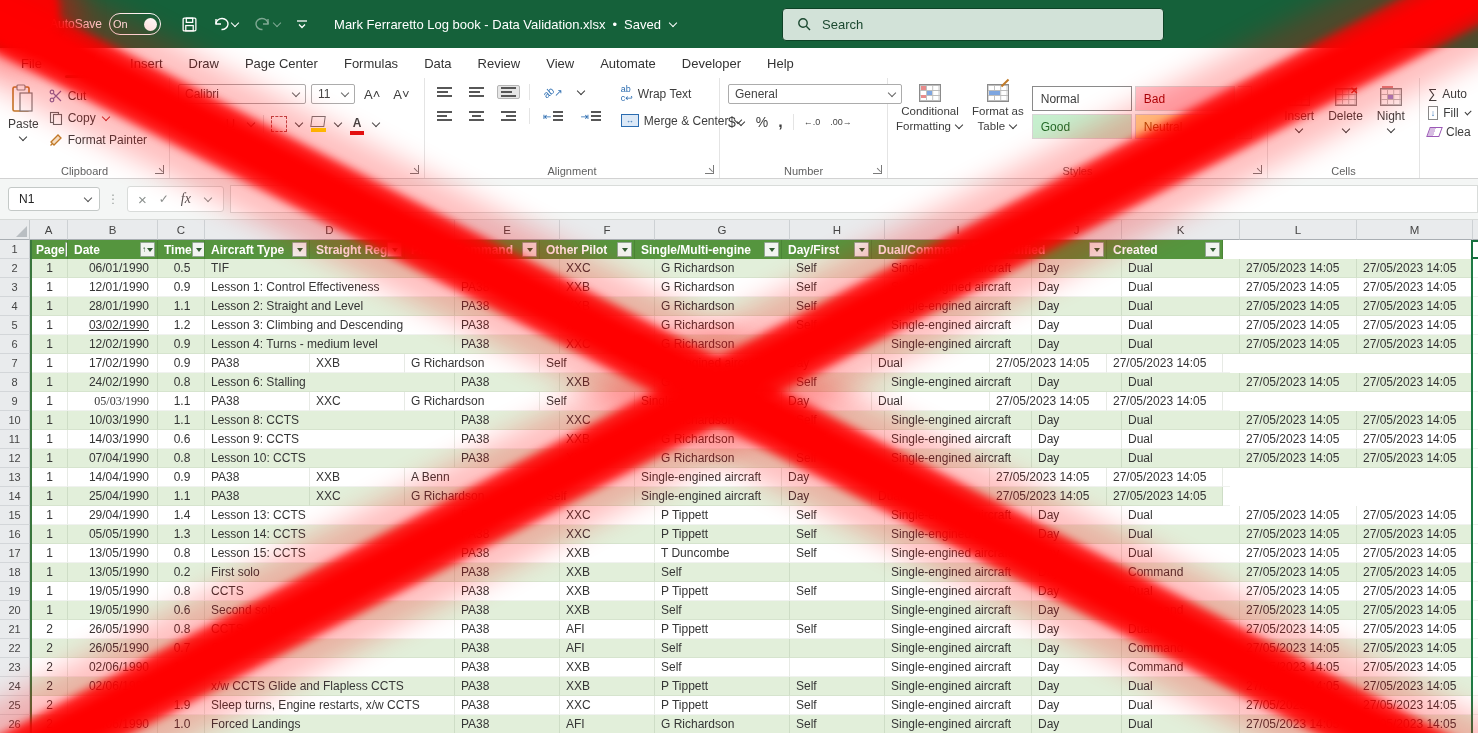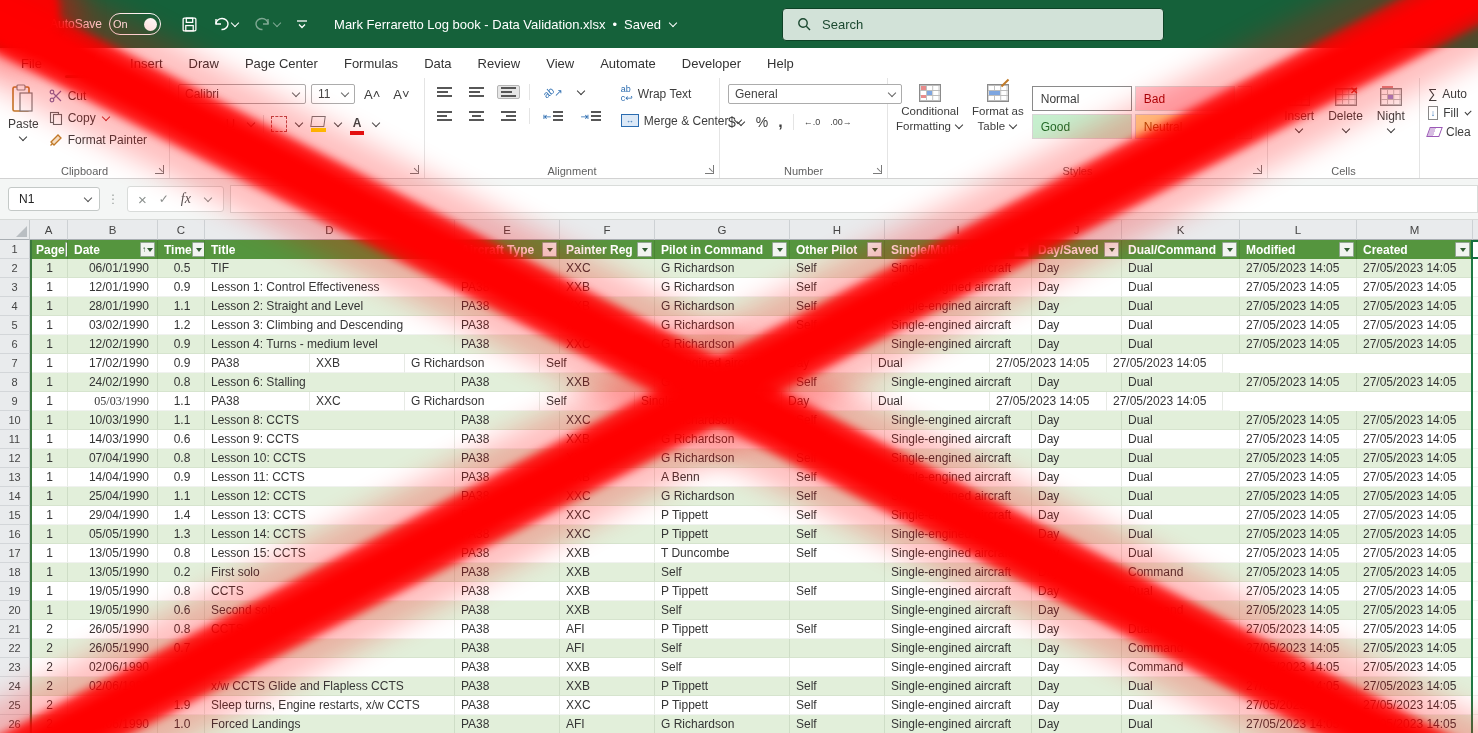--- a/index.html
+++ b/index.html
@@ -487,34 +487,28 @@
           <span class="sortar">↑</span>
           <span class="tri"></span>
         </div>
       </div>
       <div class="hcell" style="width: 47px;">
         <span>Time</span>
         <div class="fb">
           <span class="tri"></span>
         </div>
       </div>
-      <div class="hcell" style="width: 250px;">
-        <span>Title</span>
-        <div class="fb">
-          <span class="tri"></span>
-        </div>
-      </div>
       <div class="hcell" style="width: 105px;">
         <span>Aircraft Type</span>
         <div class="fb">
           <span class="tri"></span>
         </div>
       </div>
       <div class="hcell" style="width: 95px;">
-        <span>Painter Reg</span>
+        <span>Straight Reg</span>
         <div class="fb">
           <span class="tri"></span>
         </div>
       </div>
       <div class="hcell" style="width: 135px;">
         <span>Pilot in Command</span>
         <div class="fb">
           <span class="tri"></span>
         </div>
       </div>
@@ -524,21 +518,21 @@
           <span class="tri"></span>
         </div>
       </div>
       <div class="hcell" style="width: 147px;">
         <span>Single/Multi-engine</span>
         <div class="fb">
           <span class="tri"></span>
         </div>
       </div>
       <div class="hcell" style="width: 90px;">
-        <span>Day/Saved</span>
+        <span>Day/First</span>
         <div class="fb">
           <span class="tri"></span>
         </div>
       </div>
       <div class="hcell" style="width: 118px;">
         <span>Dual/Command</span>
         <div class="fb">
           <span class="tri"></span>
         </div>
       </div>
@@ -603,21 +597,21 @@
       <div class="cell band" style="width: 147px;">Single-engined aircraft</div>
       <div class="cell band" style="width: 90px;">Day</div>
       <div class="cell band" style="width: 118px;">Dual</div>
       <div class="cell band" style="width: 117px;">27/05/2023 14:05</div>
       <div class="cell band" style="width: 116px;">27/05/2023 14:05</div>
       <div class="sliver" style="width: 7px;"></div>
     </div>
     <div class="srow drow">
       <div class="rn">5</div>
       <div class="cell c" style="width: 38px;">1</div>
-      <div class="cell r" style="width: 90px;">03/02/1990</div>
+      <div class="cell r" style="width: 90px; text-decoration: underline;">03/02/1990</div>
       <div class="cell c" style="width: 47px;">1.2</div>
       <div class="cell" style="width: 250px;">Lesson 3: Climbing and Descending</div>
       <div class="cell" style="width: 105px;">PA38</div>
       <div class="cell" style="width: 95px;">XXC</div>
       <div class="cell" style="width: 135px;">G Richardson</div>
       <div class="cell" style="width: 95px;">Self</div>
       <div class="cell" style="width: 147px;">Single-engined aircraft</div>
       <div class="cell" style="width: 90px;">Day</div>
       <div class="cell" style="width: 118px;">Dual</div>
       <div class="cell" style="width: 117px;">27/05/2023 14:05</div>
@@ -739,38 +733,36 @@
       <div class="cell band" style="width: 118px;">Dual</div>
       <div class="cell band" style="width: 117px;">27/05/2023 14:05</div>
       <div class="cell band" style="width: 116px;">27/05/2023 14:05</div>
       <div class="sliver" style="width: 7px;"></div>
     </div>
     <div class="srow drow">
       <div class="rn">13</div>
       <div class="cell c" style="width: 38px;">1</div>
       <div class="cell r" style="width: 90px;">14/04/1990</div>
       <div class="cell c" style="width: 47px;">0.9</div>
-      <div class="cell" style="width: 250px;">Lesson 11: CCTS</div>
       <div class="cell" style="width: 105px;">PA38</div>
       <div class="cell" style="width: 95px;">XXB</div>
       <div class="cell" style="width: 135px;">A Benn</div>
       <div class="cell" style="width: 95px;">Self</div>
       <div class="cell" style="width: 147px;">Single-engined aircraft</div>
       <div class="cell" style="width: 90px;">Day</div>
       <div class="cell" style="width: 118px;">Dual</div>
       <div class="cell" style="width: 117px;">27/05/2023 14:05</div>
       <div class="cell" style="width: 116px;">27/05/2023 14:05</div>
       <div class="sliver" style="width: 7px;"></div>
     </div>
     <div class="srow drow">
       <div class="rn">14</div>
       <div class="cell band c" style="width: 38px;">1</div>
       <div class="cell band r" style="width: 90px;">25/04/1990</div>
       <div class="cell band c" style="width: 47px;">1.1</div>
-      <div class="cell band" style="width: 250px;">Lesson 12: CCTS</div>
       <div class="cell band" style="width: 105px;">PA38</div>
       <div class="cell band" style="width: 95px;">XXC</div>
       <div class="cell band" style="width: 135px;">G Richardson</div>
       <div class="cell band" style="width: 95px;">Self</div>
       <div class="cell band" style="width: 147px;">Single-engined aircraft</div>
       <div class="cell band" style="width: 90px;">Day</div>
       <div class="cell band" style="width: 118px;">Dual</div>
       <div class="cell band" style="width: 117px;">27/05/2023 14:05</div>
       <div class="cell band" style="width: 116px;">27/05/2023 14:05</div>
       <div class="sliver" style="width: 7px;"></div>

